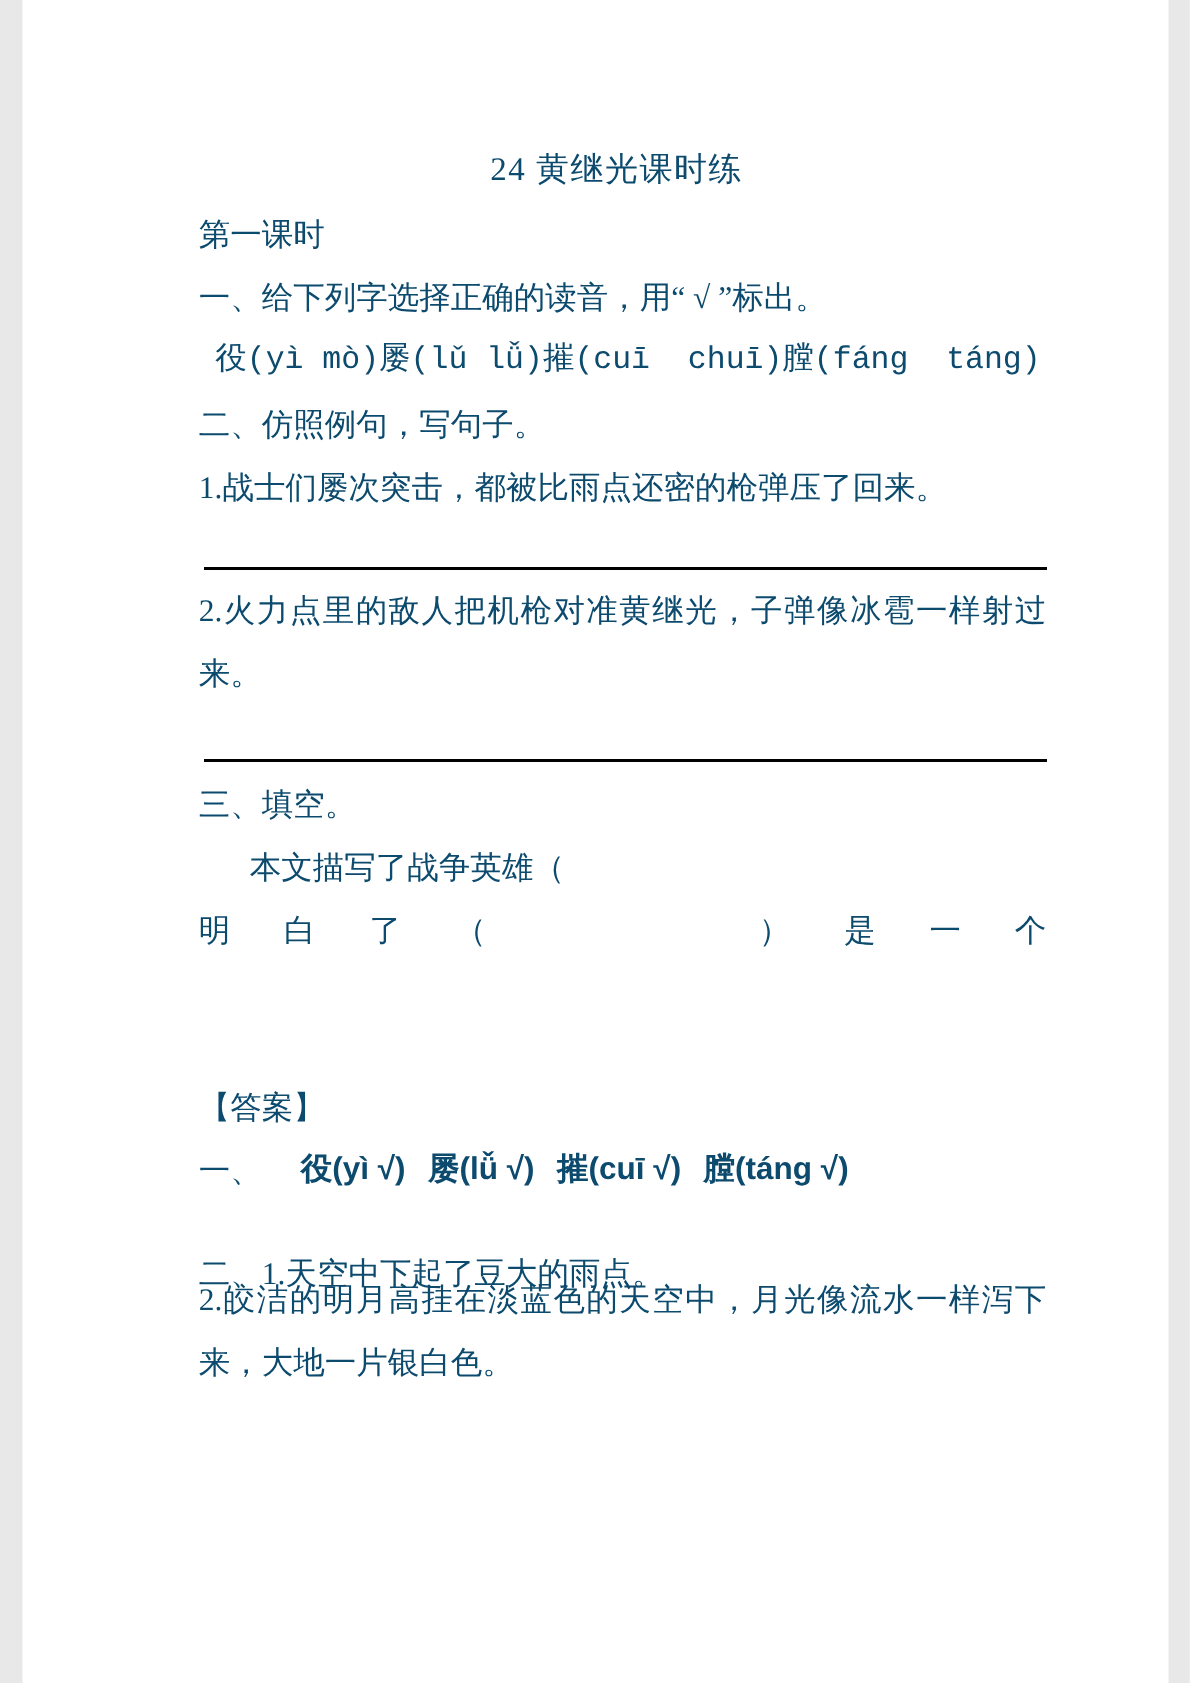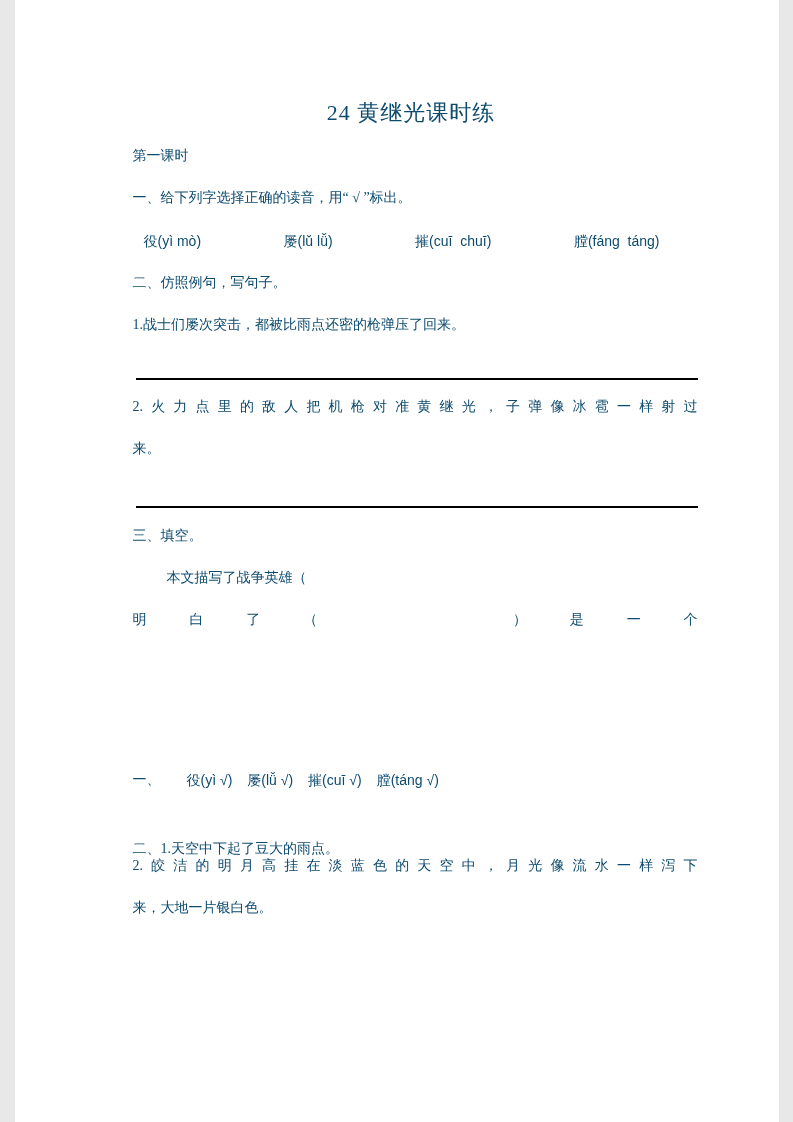--- a/index.html
+++ b/index.html
@@ -12,45 +12,45 @@
     color:#0c4a6e;
     overflow:hidden;
   }
   .title {
     position:absolute; top:98px; left:0; width:793px;
     text-align:center; font-size:22px; line-height:30px;
     letter-spacing:1px;
   }
   .line {
     position:absolute; left:118px; width:565px;
-    font-size:14px; line-height:30px;
+    font-size:21px; line-height:30px;
     white-space:pre;
   }
   .stretch {
     white-space:normal;
     text-align:justify;
     -moz-text-align-last:justify;
     text-align-last:justify;
   }
   .flexrow {
     display:flex; align-items:flex-end;
     justify-content:space-between;
     white-space:pre;
   }
   .pinyin-row {
     left:129px; width:516px;
     display:flex; justify-content:space-between;
   }
   .latin, .pinyin-row span {
-    font-family:Liberation Sans, sans-serif;
+    font-family:Liberation Mono, monospace;
     text-align:center;
   }
   .answers-row { display:flex; align-items:flex-start; }
   .answers-row .label { margin-right:26px; }
-  .answers-row .item { margin-right:15px; font-family:"Liberation Sans","DejaVu Sans",sans-serif; }
+  .answers-row .item { margin-right:15px; font-family:"Liberation Sans","DejaVu Sans",sans-serif;font-weight:bold; }
   .rule {
     position:absolute; left:121px; width:562px; height:2px;
     background:#000000;
   }
   .spacer { display:inline-block; height:1px; }
   .sp40  { width:40px;  }
   .sp110 { width:110px; }
   .indent2 { padding-left:34px; box-sizing:border-box; }
   .ml348 { margin-left:348px; }
 </style>
@@ -96,20 +96,21 @@
     <span>了</span>
     <span>（</span>
     <span class="spacer sp110"></span>
     <span>）</span>
     <span>是</span>
     <span>一</span>
     <span>个</span>
   </div>
 
 
+  <div class="line" style="top:723px">【答案】</div>
 
   <div class="line answers-row" style="top:765px">
     <span class="label">一、</span>
     <span class="item">役(yì √)</span>
     <span class="item">屡(lǚ √)</span>
     <span class="item">摧(cuī √)</span>
     <span class="item">膛(táng √)</span>
   </div>
 
   <div class="line" style="top:834px">二、1.天空中下起了豆大的雨点。</div>

